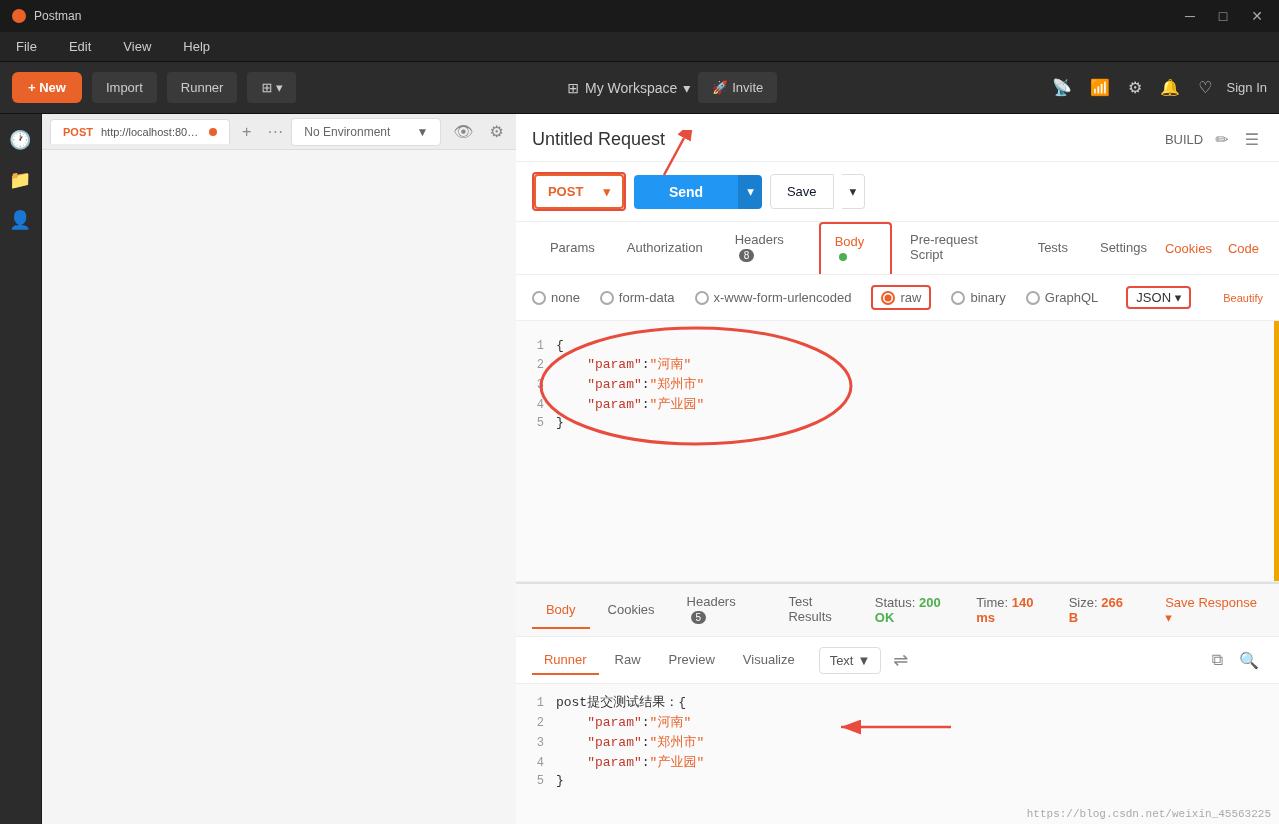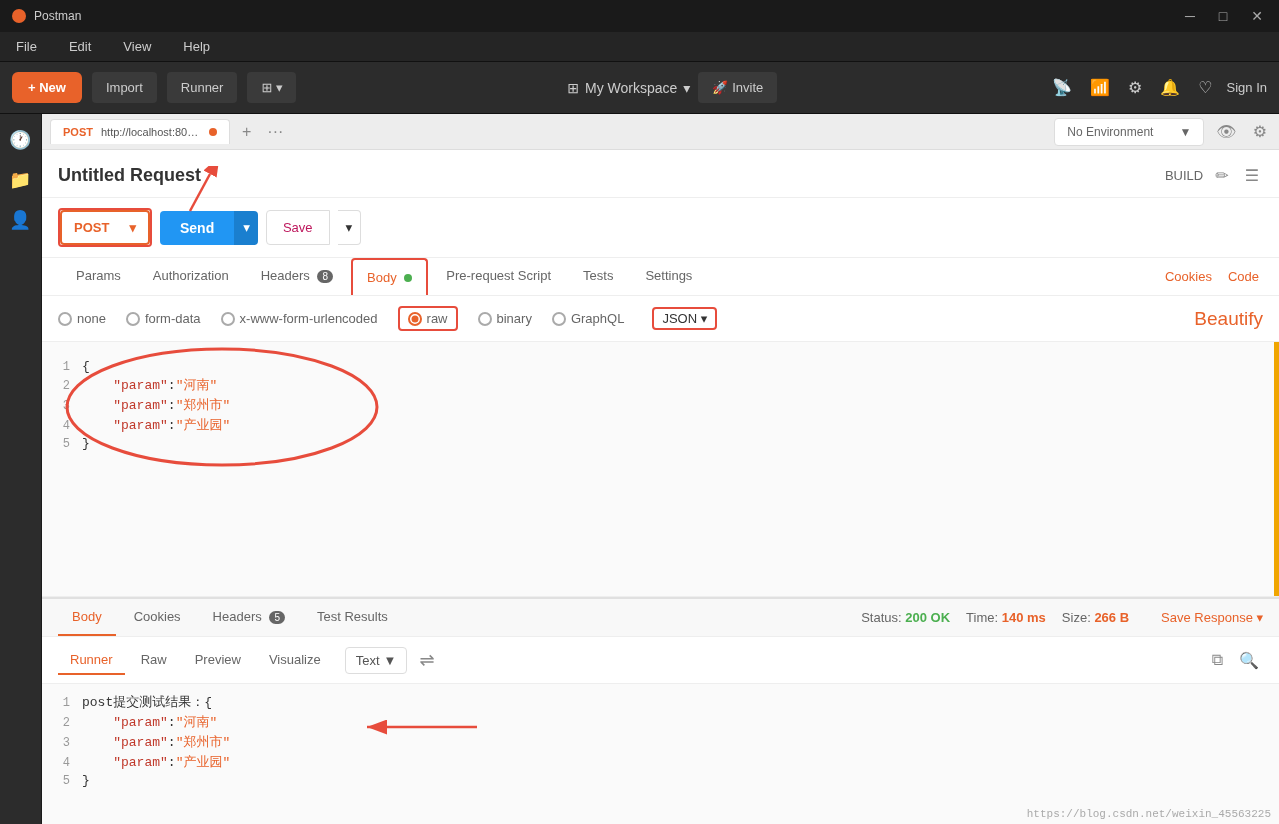--- a/index.html
+++ b/index.html
@@ -27,64 +27,64 @@
     .sign-in-btn { color: #ccc; background: transparent; border: none; cursor: pointer; font-size: 13px; }
 
     
     .main-layout { display: flex; height: calc(824px - 32px - 30px - 52px); }
 
     
     .sidebar { width: 42px; background: #2c2c2c; border-right: 1px solid #1a1a1a; display: flex; flex-direction: column; align-items: center; padding-top: 8px; gap: 4px; }
     .sidebar-icon { width: 36px; height: 36px; display: flex; align-items: center; justify-content: center; color: #888; font-size: 18px; cursor: pointer; border-radius: 4px; }
 
     
-    .content { flex: 1; background: #f5f5f5; display: flex; flex-direction: column; overflow: hidden; }
+    .content { flex: 1; background: #f5f5f5; display: flex; flex-direction: row; overflow: hidden; }
 
     
     .tab-bar { background: #ededed; height: 36px; display: flex; align-items: center; padding: 0 8px; gap: 4px; border-bottom: 1px solid #ddd; }
     .tab { background: #fff; border: 1px solid #ddd; border-bottom: none; padding: 6px 12px; font-size: 12px; color: #333; cursor: pointer; border-radius: 4px 4px 0 0; display: flex; align-items: center; gap: 8px; max-width: 180px; }
     .tab-method { color: #e8622a; font-weight: 700; font-size: 11px; }
     .tab-url { color: #555; overflow: hidden; text-overflow: ellipsis; white-space: nowrap; max-width: 100px; font-size: 11px; }
     .tab-dot { width: 8px; height: 8px; background: #e8622a; border-radius: 50%; }
     .tab-plus { background: transparent; border: none; color: #888; cursor: pointer; font-size: 16px; padding: 4px 8px; }
     .tab-more { background: transparent; border: none; color: #888; cursor: pointer; font-size: 16px; padding: 4px; }
     .env-selector { background: white; border: 1px solid #ddd; padding: 6px 12px; border-radius: 4px; font-size: 12px; color: #666; display: flex; align-items: center; gap: 8px; cursor: pointer; min-width: 150px; justify-content: space-between; }
     .env-icon-btn { background: transparent; border: none; color: #888; cursor: pointer; font-size: 16px; padding: 4px; }
 
     
     .request-area { background: white; flex: 1; display: flex; flex-direction: column; overflow: hidden; }
     .request-header { padding: 12px 16px 8px; display: flex; align-items: center; justify-content: space-between; border-bottom: 1px solid #eee; }
-    .request-title { font-size: 18px; font-weight: 700; color: #333; }
+    .request-title { font-size: 18px; font-weight: 400; color: #333; }
     .build-section { display: flex; align-items: center; gap: 8px; color: #666; font-size: 13px; }
 
     
     .url-bar { padding: 10px 16px; display: flex; align-items: center; gap: 8px; border-bottom: 1px solid #eee; }
     .method-selector { border: 2px solid #e8622a; background: white; padding: 8px 12px; border-radius: 4px; font-size: 13px; font-weight: 700; color: #e8622a; cursor: pointer; display: flex; align-items: center; gap: 6px; min-width: 90px; justify-content: space-between; }
     .url-input { flex: 1; border: 1px solid #ddd; padding: 9px 12px; border-radius: 4px; font-size: 13px; color: #333; background: #fafafa; }
-    .send-btn { background: #2196F3; color: white; border: none; padding: 9px 20px; border-radius: 4px 0 0 4px; font-size: 14px; font-weight: 600; cursor: pointer; }
+    .send-btn { background: #2196F3; color: white; border: none; padding: 9px 35px; border-radius: 4px 0 0 4px; font-size: 14px; font-weight: 600; cursor: pointer; }
     .send-dropdown { background: #1a7fcf; color: white; border: none; padding: 9px 8px; border-radius: 0 4px 4px 0; cursor: pointer; border-left: 1px solid #1a7fcf; }
-    .save-btn { background: white; color: #be185d; border: 1px solid #ddd; padding: 9px 16px; border-radius: 4px 0 0 4px; font-size: 13px; cursor: pointer; }
+    .save-btn { background: white; color: #0f172a; border: 1px solid #ddd; padding: 9px 16px; border-radius: 4px 0 0 4px; font-size: 13px; cursor: pointer; }
     .save-dropdown { background: white; color: #333; border: 1px solid #ddd; border-left: none; padding: 9px 8px; border-radius: 0 4px 4px 0; cursor: pointer; }
 
     
     .req-tabs { display: flex; align-items: center; padding: 0 20px; border-bottom: 1px solid #eee; gap: 4px; }
     .req-tab { padding: 10px 14px; font-size: 13px; color: #666; cursor: pointer; border-bottom: 2px solid transparent; }
     .req-tab.active { color: #e8622a; border-bottom: 2px solid #e8622a; }
     .req-tab-badge { background: #666; color: white; border-radius: 10px; font-size: 10px; padding: 1px 5px; margin-left: 4px; }
     .req-tab-dot { width: 8px; height: 8px; background: #4CAF50; border-radius: 50%; display: inline-block; margin-left: 4px; }
     .cookies-link { margin-left: auto; color: #e8622a; cursor: pointer; font-size: 13px; }
     .code-link { color: #e8622a; cursor: pointer; font-size: 13px; margin-left: 12px; }
 
     
     .body-type-row { display: flex; align-items: center; padding: 10px 16px; gap: 20px; border-bottom: 1px solid #eee; }
     .radio-option { display: flex; align-items: center; gap: 5px; cursor: pointer; font-size: 13px; color: #666; }
     .radio-circle { width: 14px; height: 14px; border: 2px solid #aaa; border-radius: 50%; display: inline-block; }
     .radio-circle.selected { border-color: #e8622a; position: relative; }
     .radio-circle.selected::after { content: ''; width: 7px; height: 7px; background: #e8622a; border-radius: 50%; position: absolute; top: 50%; left: 50%; transform: translate(-50%, -50%); }
-    .beautify-link { margin-left: auto; color: #e8622a; cursor: pointer; font-size: 19px; }
+    .beautify-link { margin-left: auto; color: #e8622a; cursor: pointer; font-size: 11px; }
 
     
     .code-editor { background: #fafafa; flex: 1; padding: 8px 0; font-family: 'Courier New', monospace; font-size: 13px; position: relative; min-height: 120px; border-bottom: 1px solid #eee; overflow: hidden; }
     .code-editor-inner { padding: 8px 0; }
     .code-line { display: flex; align-items: baseline; padding: 1px 0; }
     .line-num { color: #999; width: 40px; text-align: right; padding-right: 12px; font-size: 12px; user-select: none; }
     .code-content { color: #333; }
     .code-key { color: #c0392b; }
     .code-value { color: #e8622a; }
     .response-tabs-row { display: flex; align-items: center; padding: 0 16px; border-bottom: 1px solid #eee; gap: 4px; }

